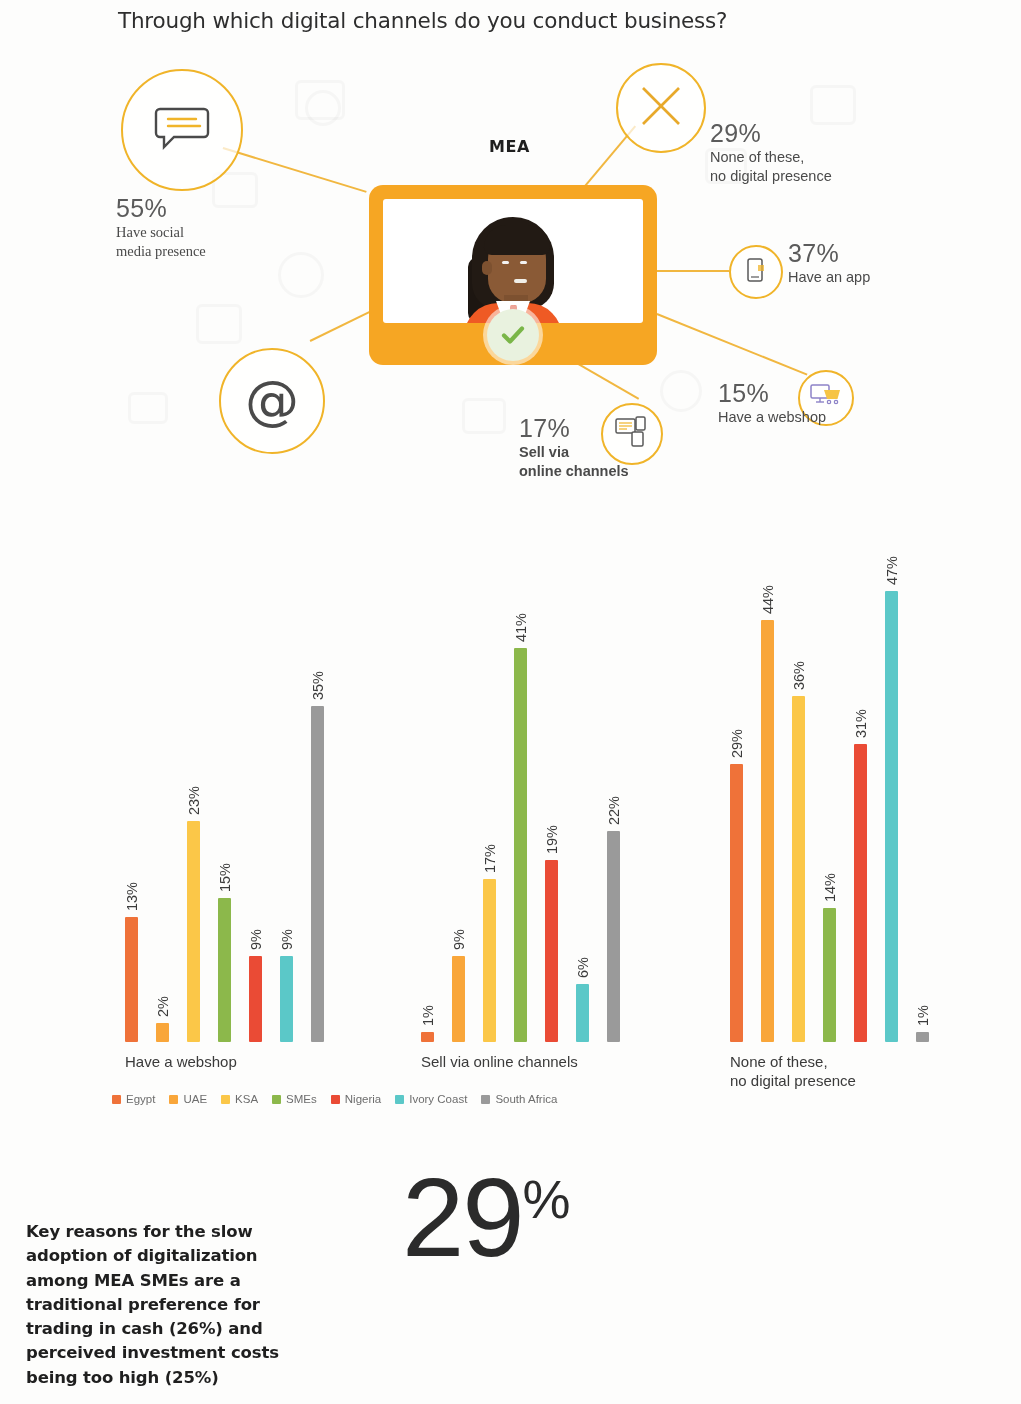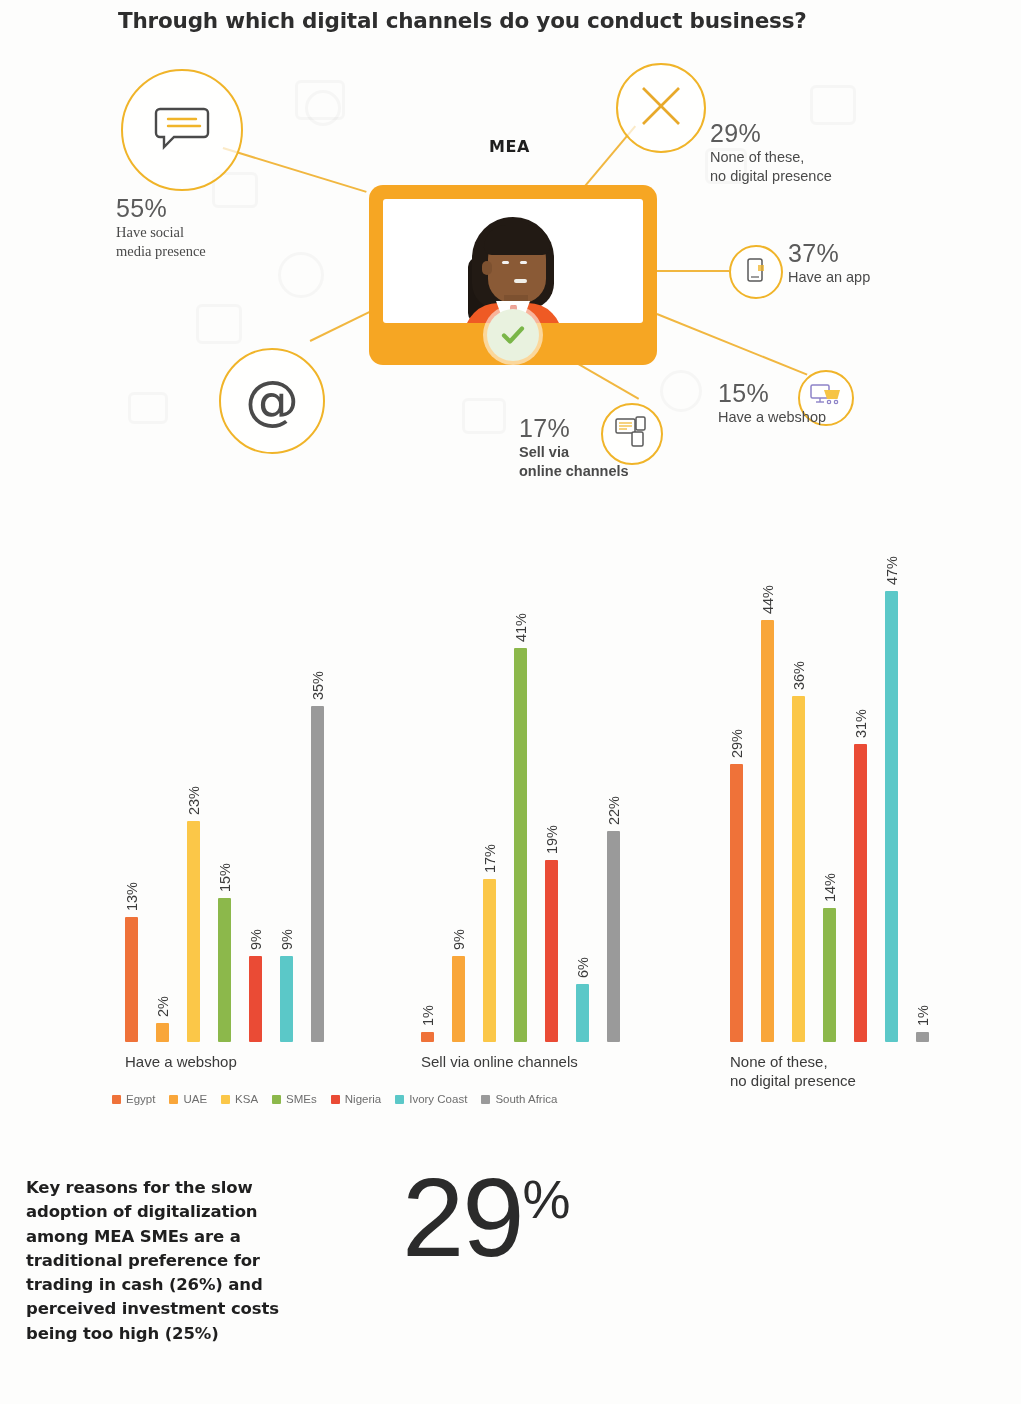--- a/index.html
+++ b/index.html
@@ -13,21 +13,21 @@
   }
   .page{position:relative;width:1021px;height:1404px;background:#fdfdfc;}
 
   
   .wm{position:absolute;opacity:.055;border:3px solid #7a7a7a;border-radius:6px;}
   .wm.circ{border-radius:50%;}
 
   
   .title{
     position:absolute;left:118px;top:8px;
-    font-size:21.5px;font-weight:bold;letter-spacing:-0.2px;color:#2e2e2e;
+    font-size:21.5px;font-weight:normal;letter-spacing:-0.2px;color:#2e2e2e;
     font-family:"DejaVu Sans",sans-serif;
   }
 
   
   .hero{position:absolute;left:0;top:55px;width:1021px;height:450px;}
   .mea-label{position:absolute;left:489px;top:82px;font-size:16px;font-weight:bold;color:#1f1f1f;letter-spacing:.6px;font-family:"DejaVu Sans",sans-serif;}
 
   .screen{
     position:absolute;left:369px;top:130px;width:288px;height:180px;
     background:#f6a623;border-radius:14px;
@@ -86,21 +86,21 @@
     font-size:15px;color:#3a3a3a;line-height:1.25;white-space:pre-line;
   }
 
   .legend{position:absolute;left:112px;top:1093px;display:flex;align-items:center;gap:14px;}
   .leg{display:flex;align-items:center;gap:5px;font-size:11.5px;color:#6d6d6d;}
   .swatch{width:9px;height:9px;border-radius:1px;display:inline-block;}
 
   
   .footer{position:absolute;left:0;top:1170px;width:1021px;height:200px;}
   .fcol{position:absolute;font-family:"DejaVu Sans",sans-serif;}
-  .fcol.bold{font-size:16.5px;font-weight:bold;line-height:1.47;color:#1f1f1f;letter-spacing:-0.15px;}
+  .fcol.bold{font-size:16.5px;font-weight:bold;line-height:1.47;color:#1f1f1f;letter-spacing:-0.15px;margin-top:44px;}
   .bignum{font-size:112px;font-weight:200;color:#2b2b2b;line-height:.86;letter-spacing:-2px;font-family:"Liberation Sans",sans-serif;}
   .bignum .pc{font-size:54px;vertical-align:super;font-weight:200;letter-spacing:0;}
   .fmid-text{font-size:16px;line-height:1.5;color:#2b2b2b;margin-top:12px;}
 </style>
 </head>
 <body>
 
 <div class="page">
 
   <div class="wm" style="left:295px;top:80px;width:44px;height:34px;"></div>

